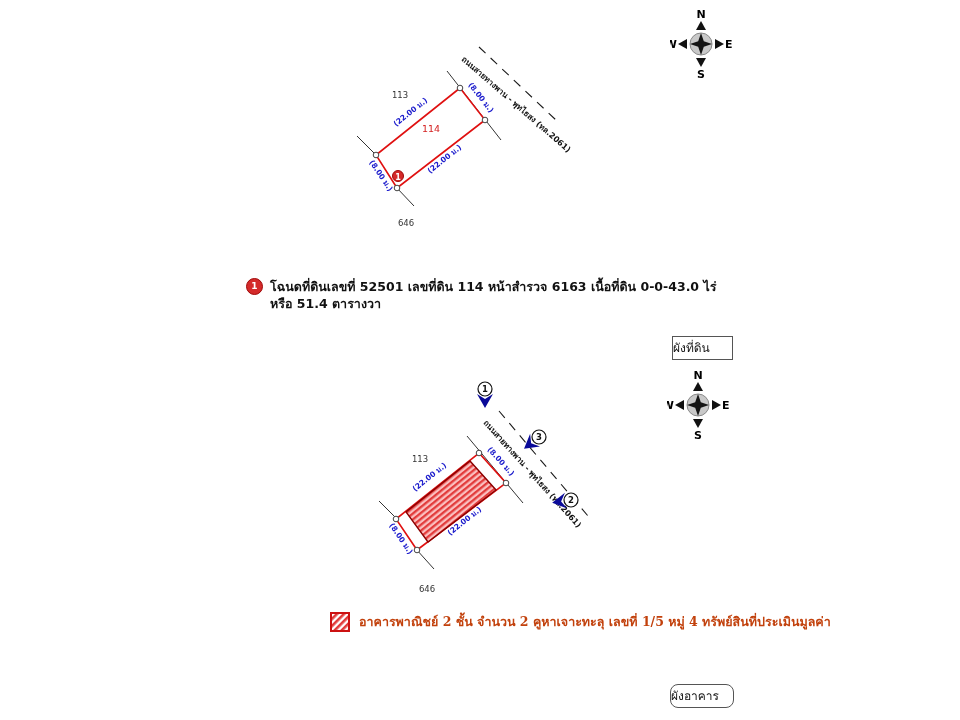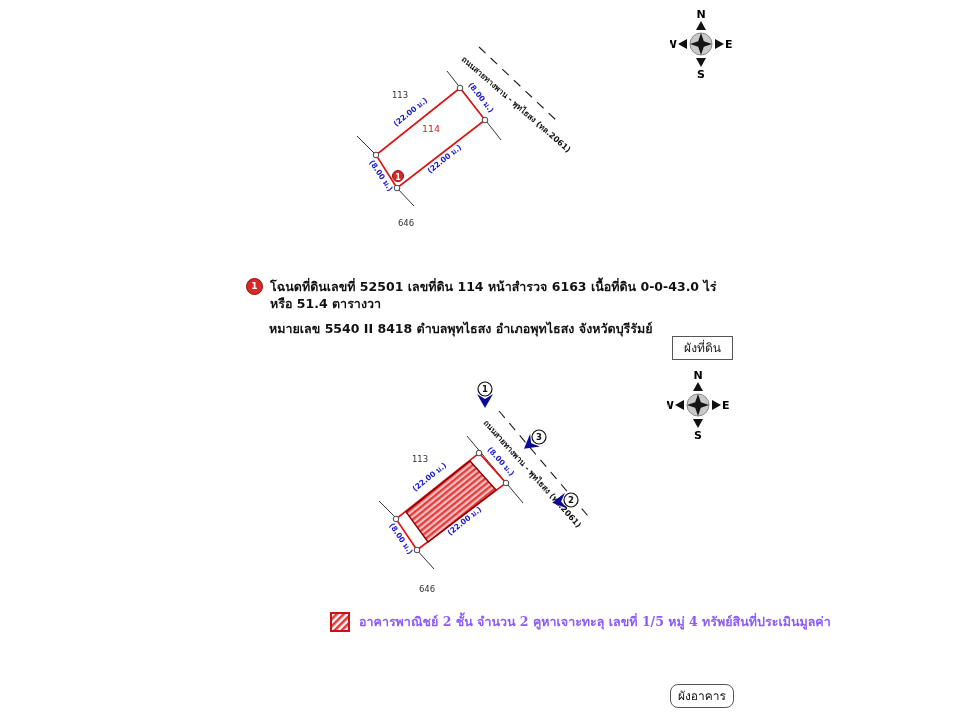--- a/index.html
+++ b/index.html
@@ -9,24 +9,24 @@
   
   .desc{position:absolute;left:246px;top:278px;width:480px;color:#111;
         font-size:12.5px;font-weight:bold;}
   .desc-row{display:flex;align-items:flex-start;line-height:17px;margin-bottom:8px;}
   .badge{display:inline-flex;justify-content:center;align-items:center;flex:0 0 auto;
          width:15px;height:15px;border-radius:50%;background:#d42a2a;border:1px solid #a00808;
          color:#fff;font-size:9px;font-weight:bold;margin-right:7px;margin-top:0px;}
   .indent{padding-left:23px;}
   
   .plan-btn{position:absolute;box-sizing:border-box;border:1px solid #555;background:#fff;
-            color:#111;font-size:12px;text-align:center;line-height:23px;cursor:pointer;}
+            color:#111;font-size:12px;text-align:left;line-height:23px;cursor:pointer;}
   
   .legend{position:absolute;left:330px;top:612px;display:flex;align-items:center;
-          font-family:"DejaVu Serif","Liberation Serif",serif;font-size:12.5px;font-weight:600;color:#8b5cf6;}
+          font-family:"DejaVu Serif","Liberation Serif",serif;font-size:12.5px;font-weight:600;color:#c2410c;}
   .legend .txt{margin-left:9px;}
   svg text{font-family:"DejaVu Sans","Liberation Sans",sans-serif;}
 </style>
 </head>
 <body>
 
 <div class="page">
 
   <svg class="abs" style="left:670px;top:6px;" width="62" height="76" viewBox="-31 -38 62 76">
     <circle cx="0" cy="0" r="11" fill="#c9c9c9" stroke="#8a8a8a" stroke-width="1"></circle>
@@ -69,21 +69,20 @@
 
     <circle cx="398" cy="176" r="5.5" fill="#d42a2a" stroke="#a00808" stroke-width="1"></circle>
     <text x="398" y="179.5" text-anchor="middle" font-size="8" font-weight="bold" fill="#fff">1</text>
   </svg>
 
   <div class="desc">
     <div class="desc-row">
       <span class="badge">1</span>
       <span>โฉนดที่ดินเลขที่  52501 เลขที่ดิน 114 หน้าสำรวจ 6163 เนื้อที่ดิน 0-0-43.0 ไร่ หรือ 51.4 ตารางวา</span>
     </div>
-    <div class="desc-row indent">หมายเลข 5540 II 8418  ตำบลพุทไธสง อำเภอพุทไธสง จังหวัดบุรีรัมย์</div>
   </div>
 
   <div class="plan-btn" style="left:672px;top:336px;width:61px;height:24px;">ผังที่ดิน</div>
 
   <svg class="abs" style="left:667px;top:367px;" width="62" height="76" viewBox="-31 -38 62 76">
     <circle cx="0" cy="0" r="11" fill="#c9c9c9" stroke="#8a8a8a" stroke-width="1"></circle>
     <polygon points="0,-11 2.8,-2.8 11,0 2.8,2.8 0,11 -2.8,2.8 -11,0 -2.8,-2.8" fill="#151515"></polygon>
     <polygon points="0,-23 -5,-14 5,-14" fill="#111"></polygon>
     <polygon points="0,23 -5,14 5,14" fill="#111"></polygon>
     <polygon points="23,0 14,-5 14,5" fill="#111"></polygon>

